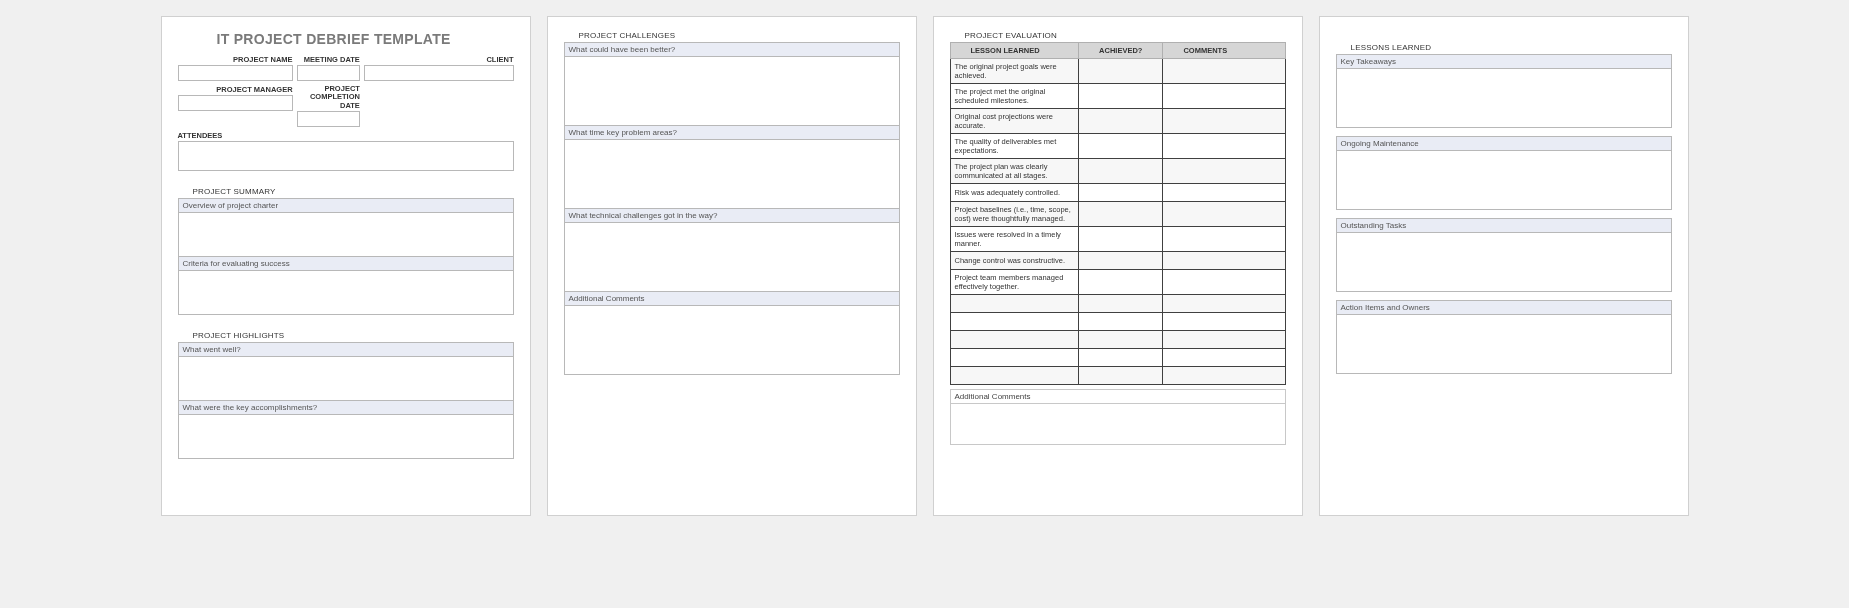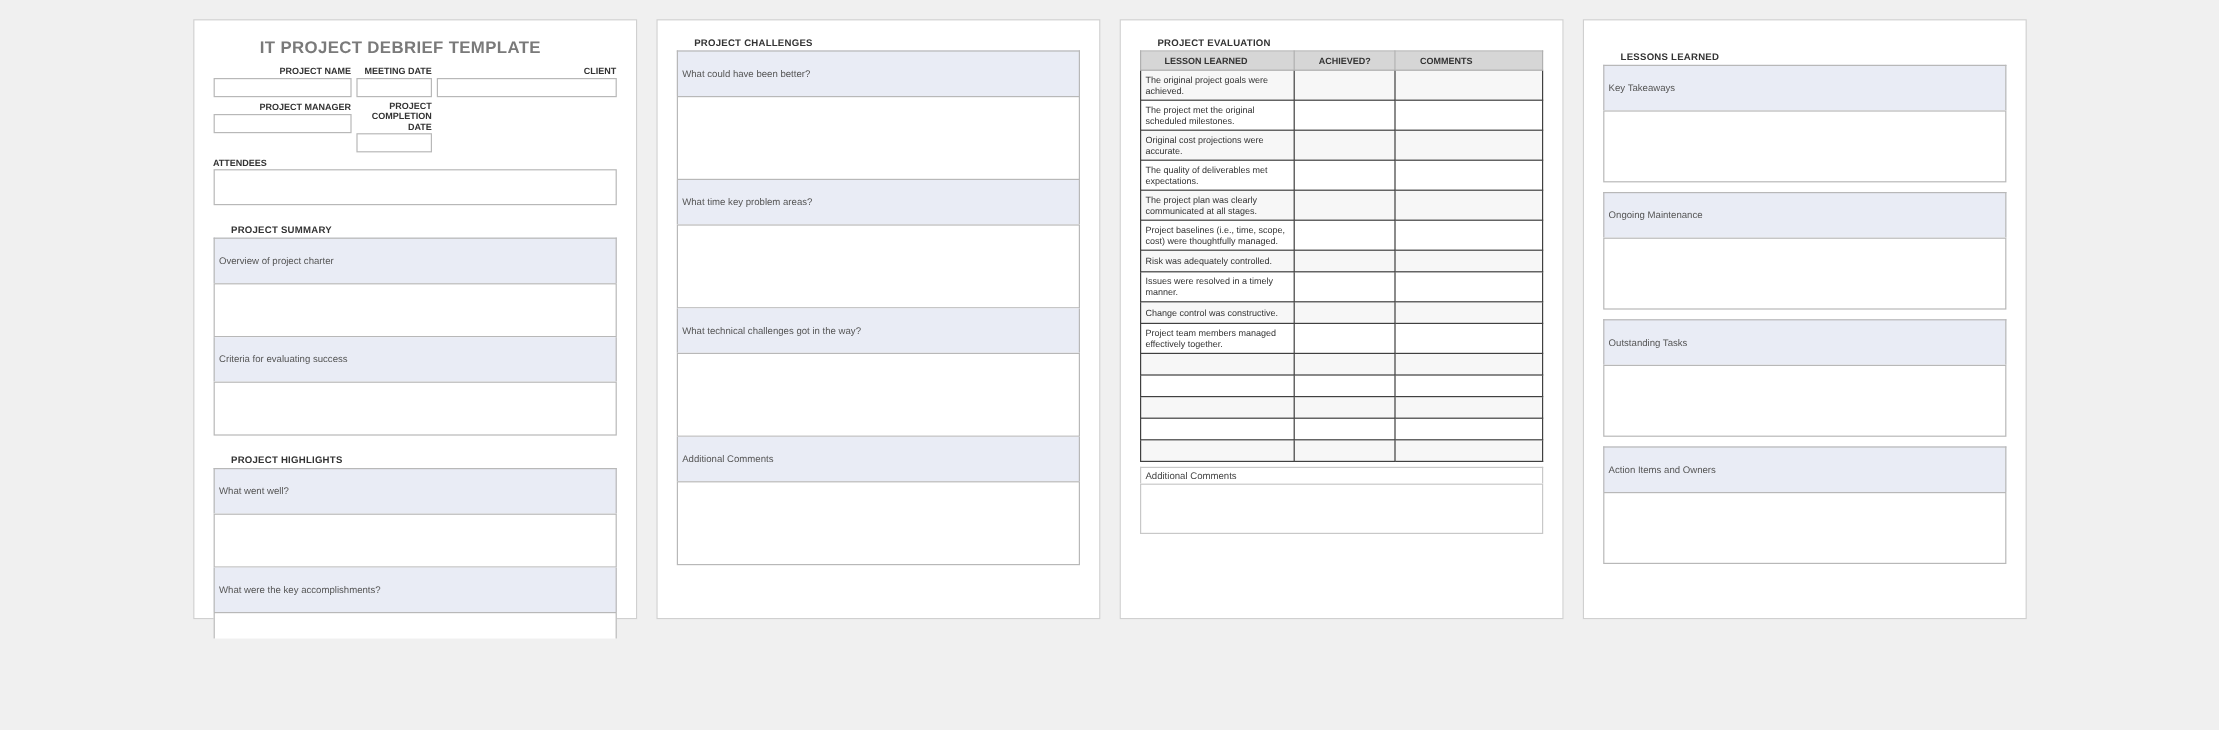--- a/index.html
+++ b/index.html
@@ -25,21 +25,21 @@
     .title {
       font-size: 14px;
       font-weight: bold;
       color: #7a7a7a;
       letter-spacing: 0.3px;
       margin-bottom: 8px;
       padding-left: 39px;
     }
     .section-heading {
       font-size: 8px;
-      font-weight: bold;
+      font-weight: normal;
       color: #333;
       margin-top: 10px;
       margin-bottom: 2px;
       text-transform: uppercase;
       letter-spacing: 0.2px;
       padding-left: 15px;
     }
     .field-label {
       font-size: 7.5px;
       font-weight: bold;
@@ -52,21 +52,21 @@
       background: #fff;
       min-height: 16px;
       width: 100%;
     }
     .row { display: flex; gap: 4px; margin-bottom: 2px; }
     .col { flex: 1; display: flex; flex-direction: column; text-align: right; }
     .subhead {
       background: #e9ecf5;
       border: 1px solid #b8b8b8;
       border-bottom: none;
-      padding: 14px 4px;
+      padding: 2px 4px;
       font-size: 8px;
       color: #555;
     }
     .textbox {
       border: 1px solid #b8b8b8;
       background: #fff;
       height: 50px;
     }
     .textbox.tall { height: 70px; }
     .textbox.med { height: 60px; }
@@ -212,26 +212,26 @@
           <td class="lesson">The quality of deliverables met expectations.</td>
           <td class="ach"></td>
           <td class="com"></td>
         </tr>
         <tr>
           <td class="lesson">The project plan was clearly communicated at all stages.</td>
           <td class="ach"></td>
           <td class="com"></td>
         </tr>
         <tr>
+          <td class="lesson">Risk was adequately controlled.</td>
+          <td class="ach"></td>
+          <td class="com"></td>
+        </tr>
+        <tr>
           <td class="lesson">Project baselines (i.e., time, scope, cost) were thoughtfully managed.</td>
-          <td class="ach"></td>
-          <td class="com"></td>
-        </tr>
-        <tr>
-          <td class="lesson">Risk was adequately controlled.</td>
           <td class="ach"></td>
           <td class="com"></td>
         </tr>
         <tr>
           <td class="lesson">Issues were resolved in a timely manner.</td>
           <td class="ach"></td>
           <td class="com"></td>
         </tr>
         <tr>
           <td class="lesson">Change control was constructive.</td>

